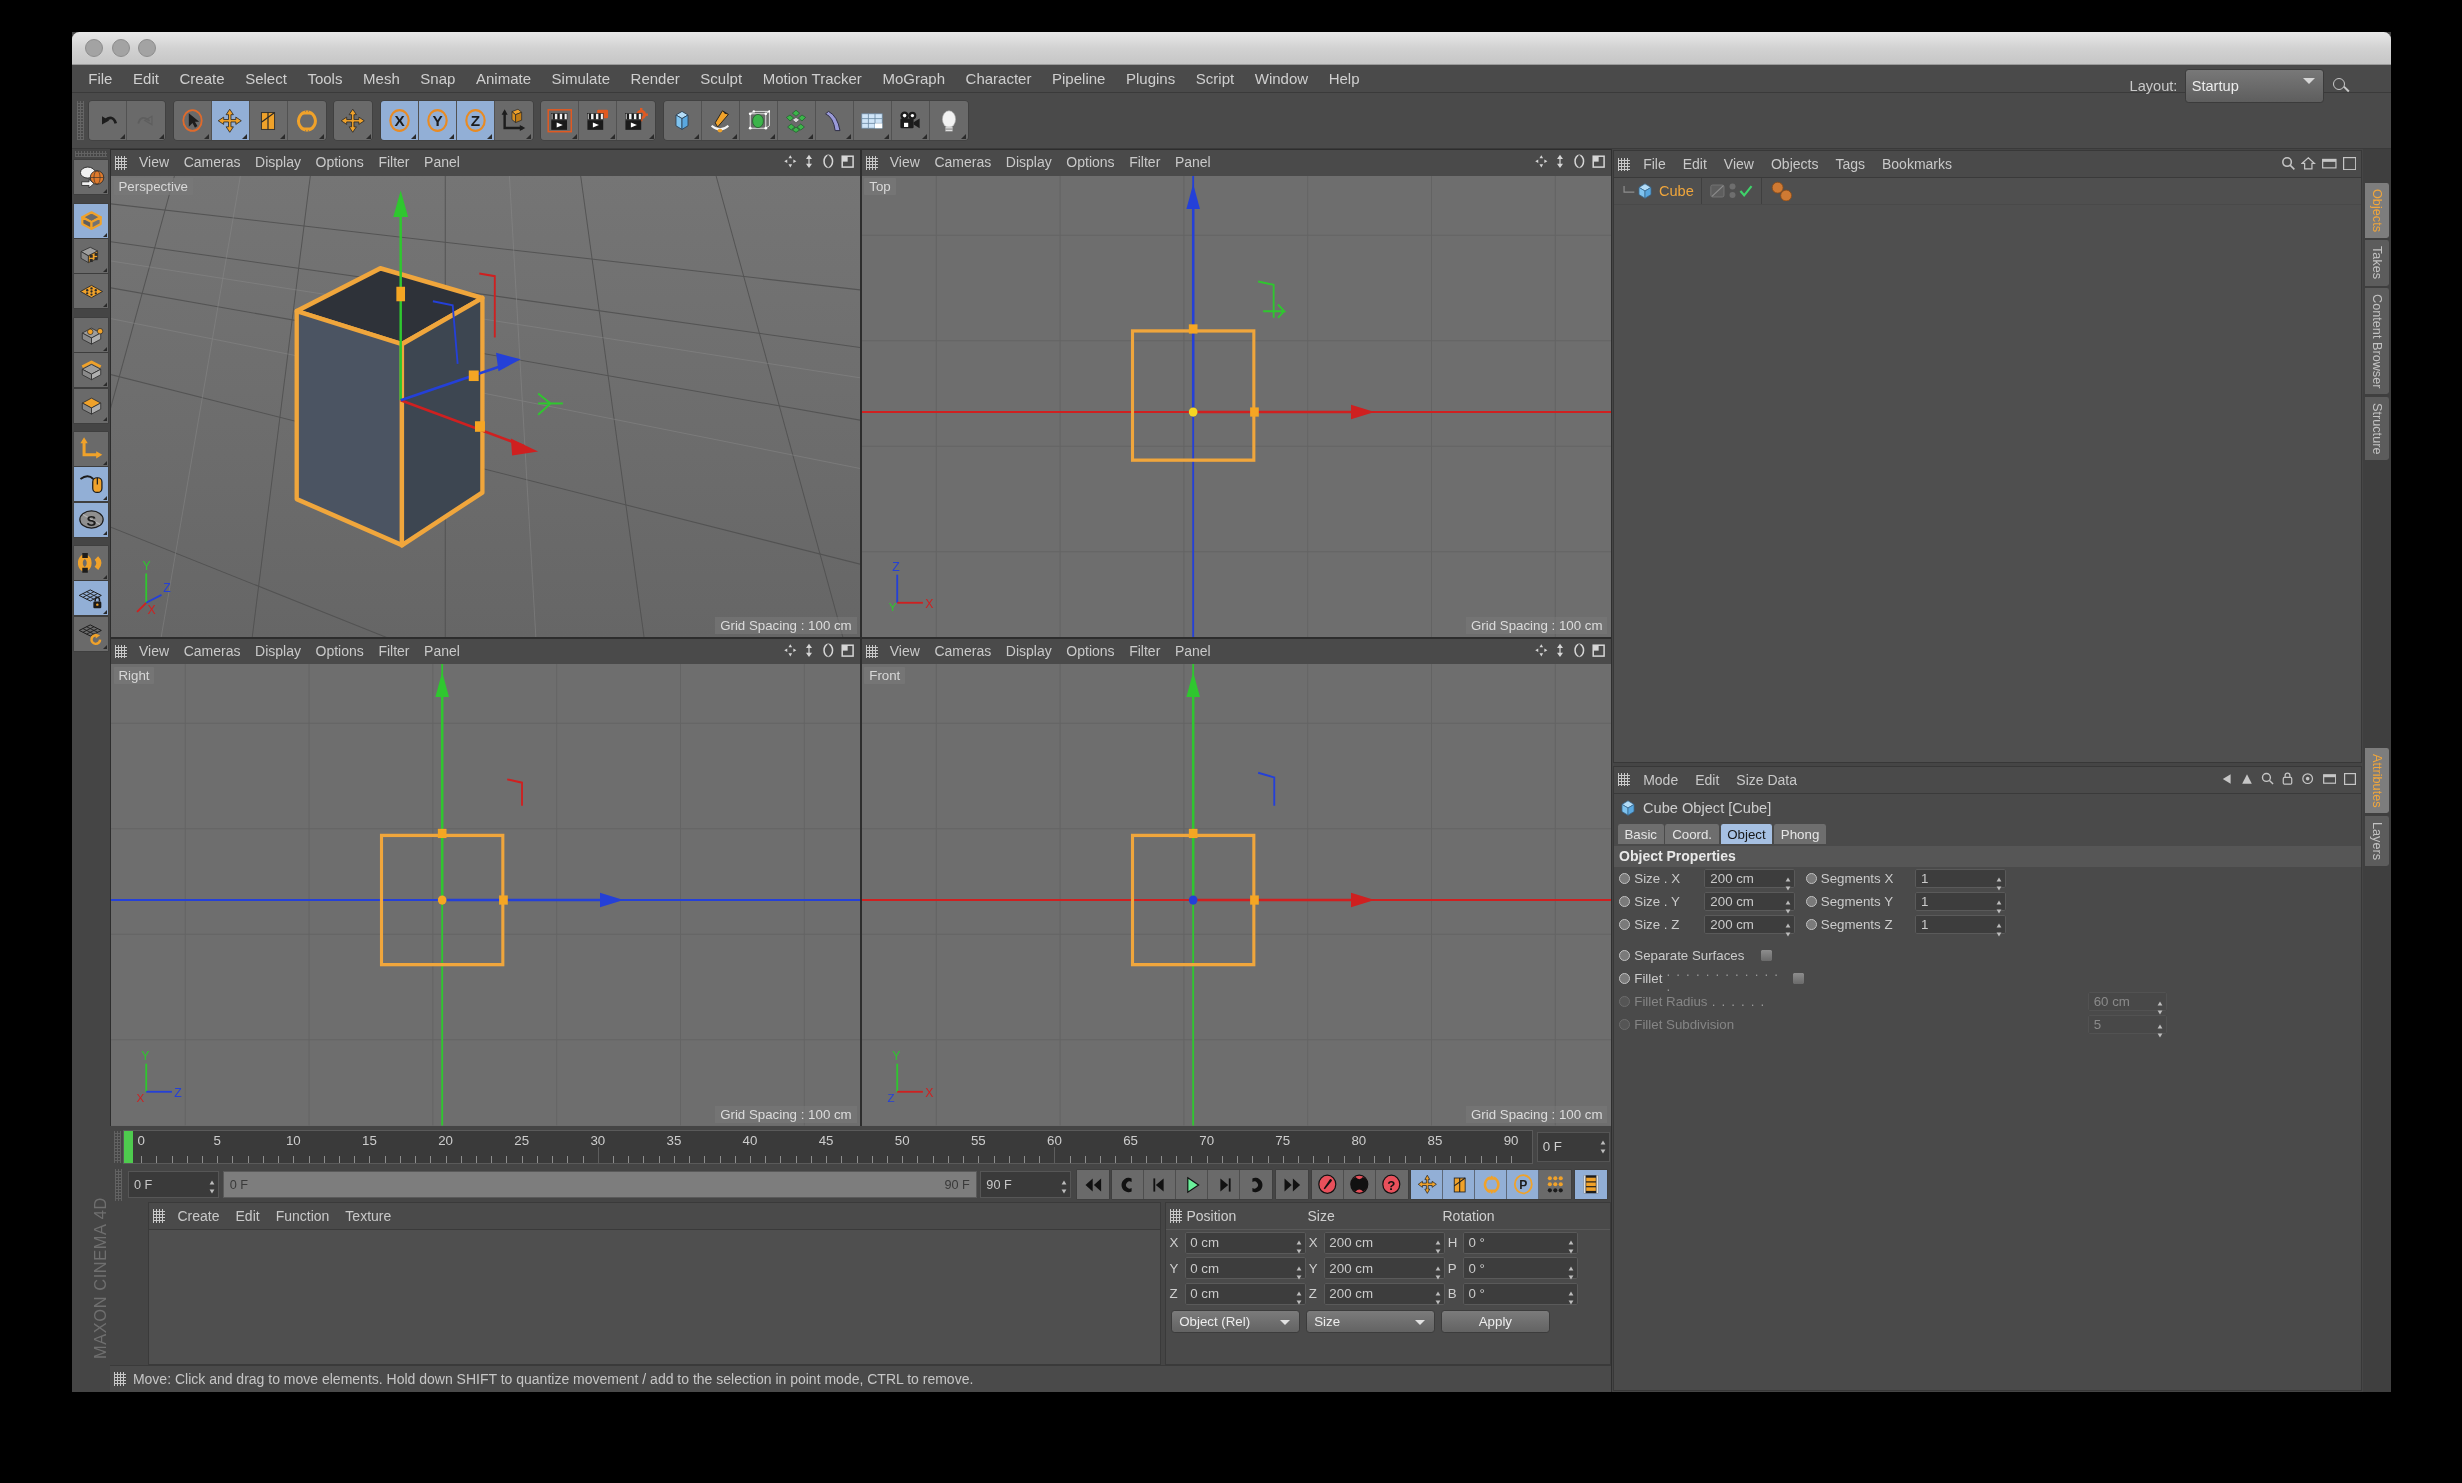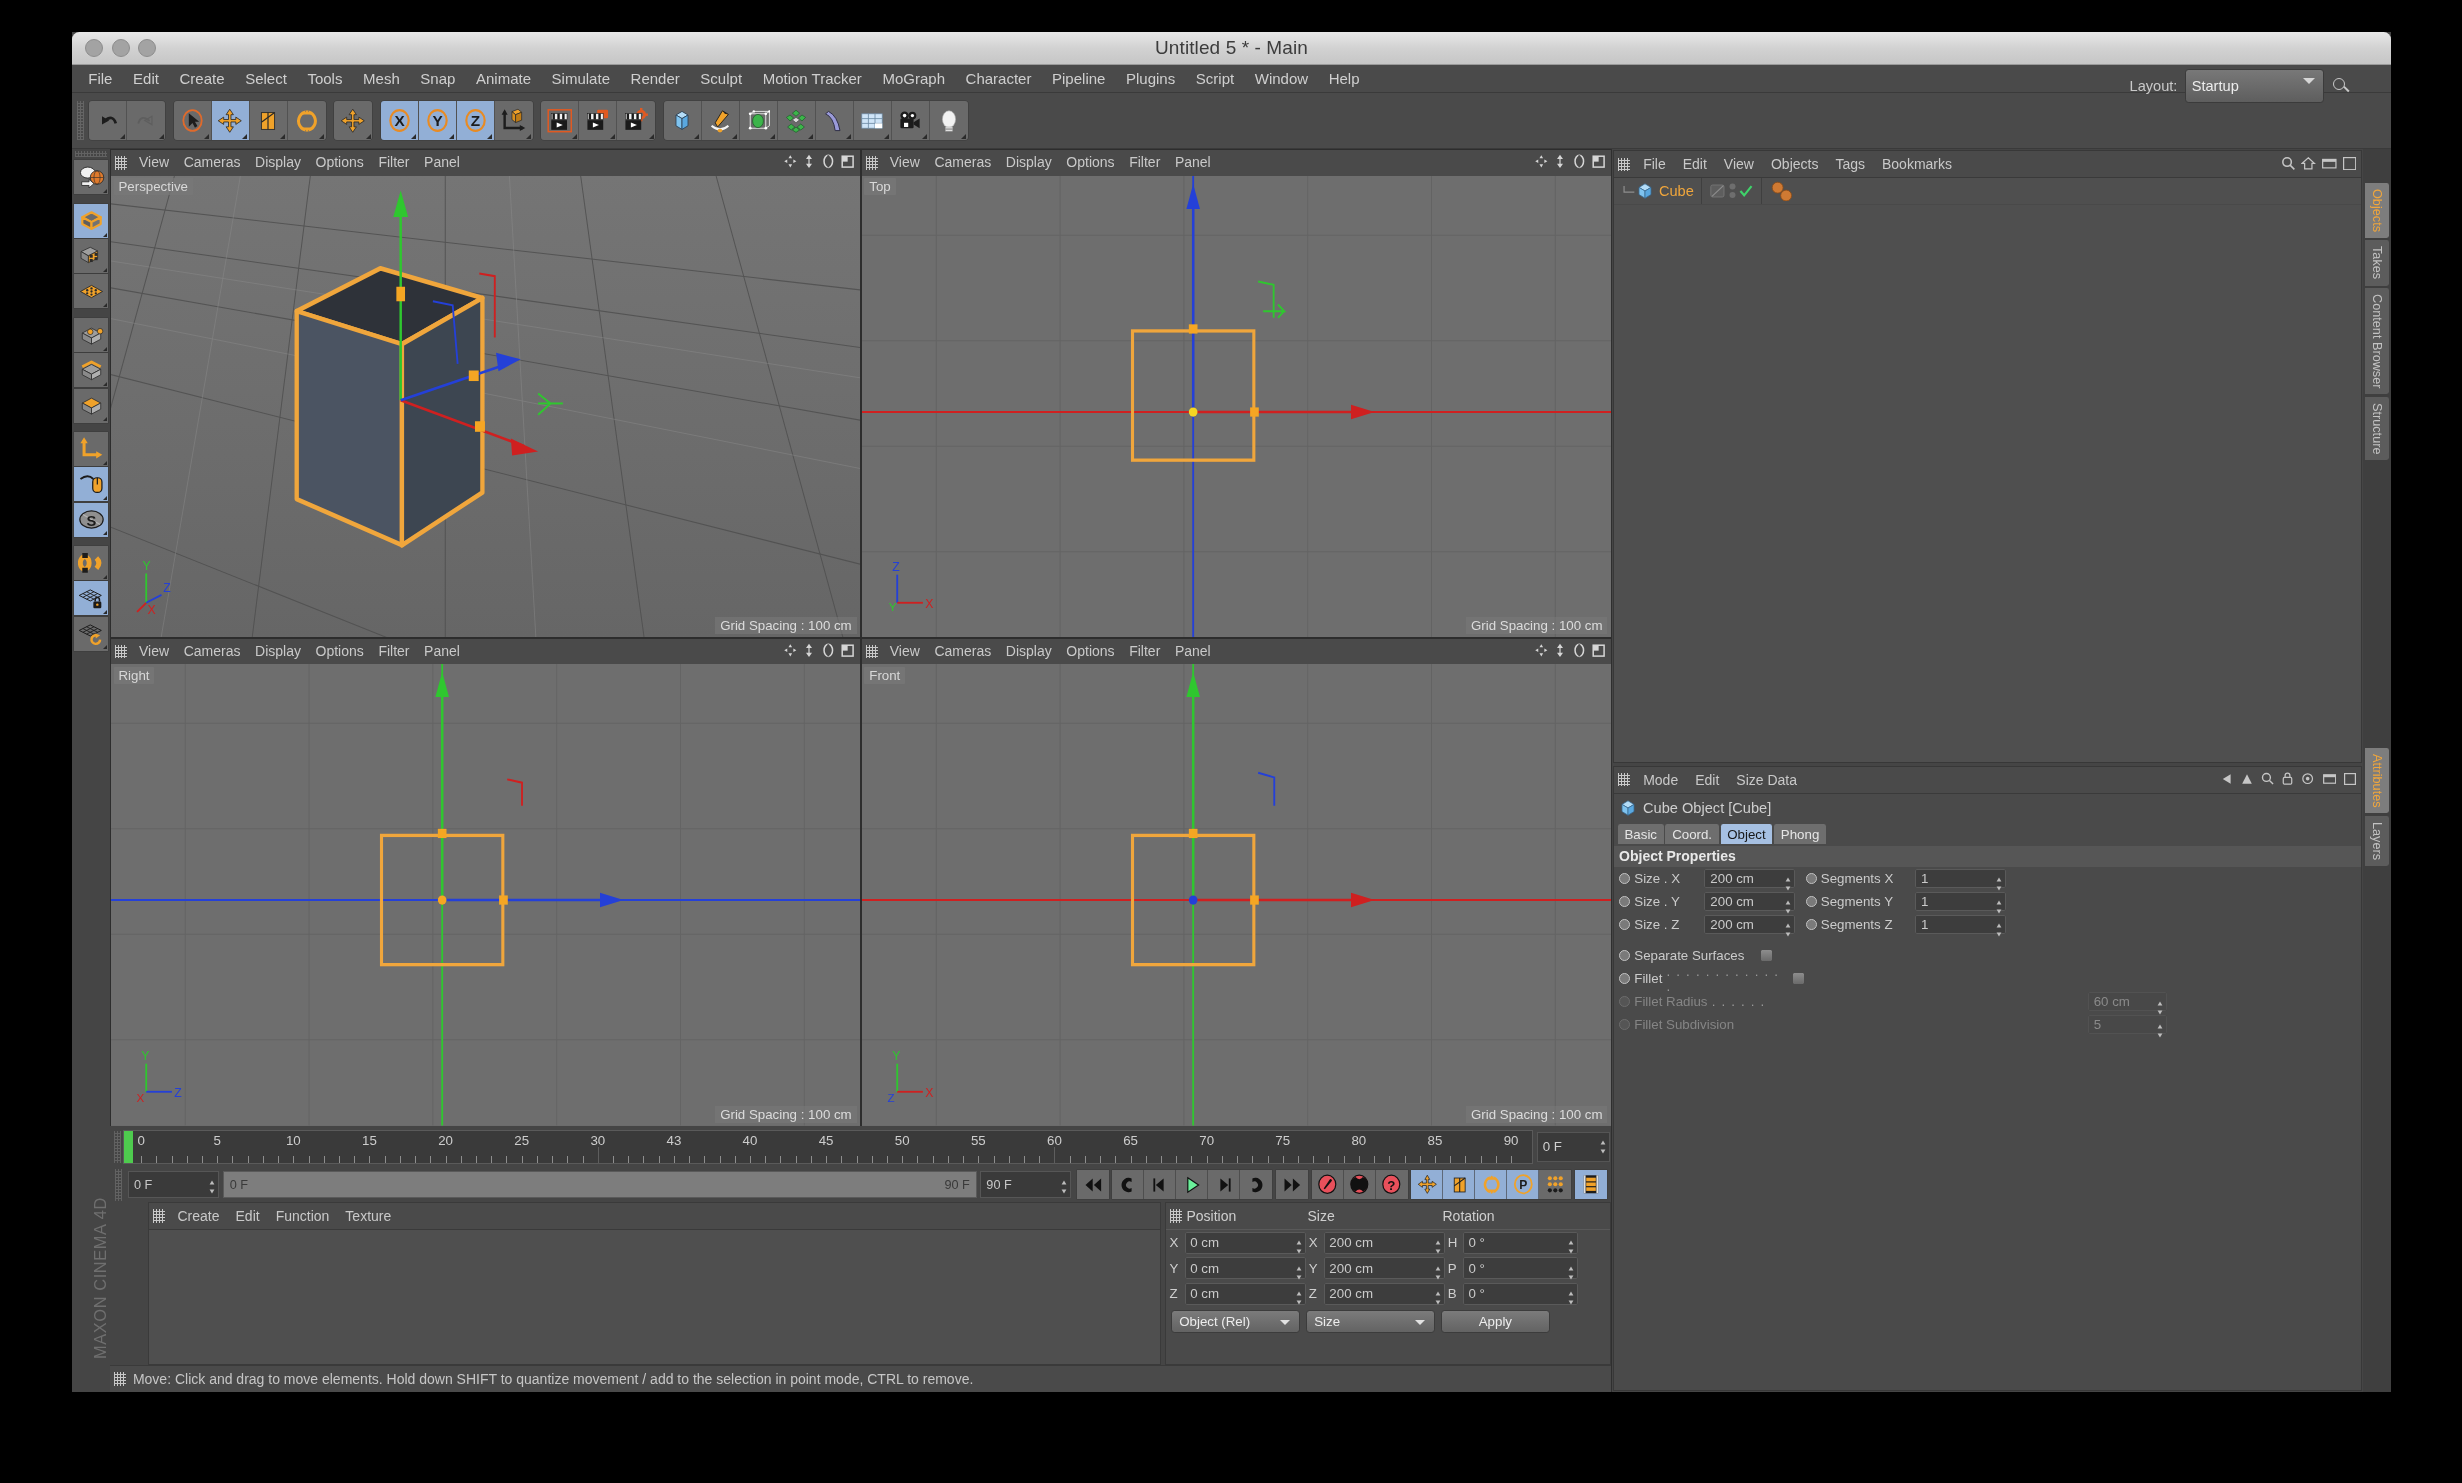--- a/index.html
+++ b/index.html
@@ -227,21 +227,20 @@
 <body>
 
 <div id="app">
 
   <div class="titlebar">
     <div class="traffic">
       <div class="tl"></div>
       <div class="tl"></div>
       <div class="tl"></div>
     </div>
-    <div class="win-title">Untitled 5 * - Main</div>
   </div>
 
   <div class="menubar">
     <div id="menu-items" style="display:flex;align-items:center;margin-left:6px">
         <div class="mi">File</div>
         <div class="mi">Edit</div>
         <div class="mi">Create</div>
         <div class="mi">Select</div>
         <div class="mi">Tools</div>
         <div class="mi">Mesh</div>
@@ -921,21 +920,21 @@
         <div class="tl-grip"></div>
         <div class="ruler" id="ruler">
           <div class="playhead"></div>
         <div class="tick-lbl" style="left: 1.2%;">0</div>
             <div class="tick-lbl" style="left: 6.60556%;">5</div>
             <div class="tick-lbl" style="left: 12.0111%;">10</div>
             <div class="tick-lbl" style="left: 17.4167%;">15</div>
             <div class="tick-lbl" style="left: 22.8222%;">20</div>
             <div class="tick-lbl" style="left: 28.2278%;">25</div>
             <div class="tick-lbl" style="left: 33.6333%;">30</div>
-            <div class="tick-lbl" style="left: 39.0389%;">43</div>
+            <div class="tick-lbl" style="left: 39.0389%;">35</div>
             <div class="tick-lbl" style="left: 44.4444%;">40</div>
             <div class="tick-lbl" style="left: 49.85%;">45</div>
             <div class="tick-lbl" style="left: 55.2556%;">50</div>
             <div class="tick-lbl" style="left: 60.6611%;">55</div>
             <div class="tick-lbl" style="left: 66.0667%;">60</div>
             <div class="tick-lbl" style="left: 71.4722%;">65</div>
             <div class="tick-lbl" style="left: 76.8778%;">70</div>
             <div class="tick-lbl" style="left: 82.2833%;">75</div>
             <div class="tick-lbl" style="left: 87.6889%;">80</div>
             <div class="tick-lbl" style="left: 93.0944%;">85</div>

